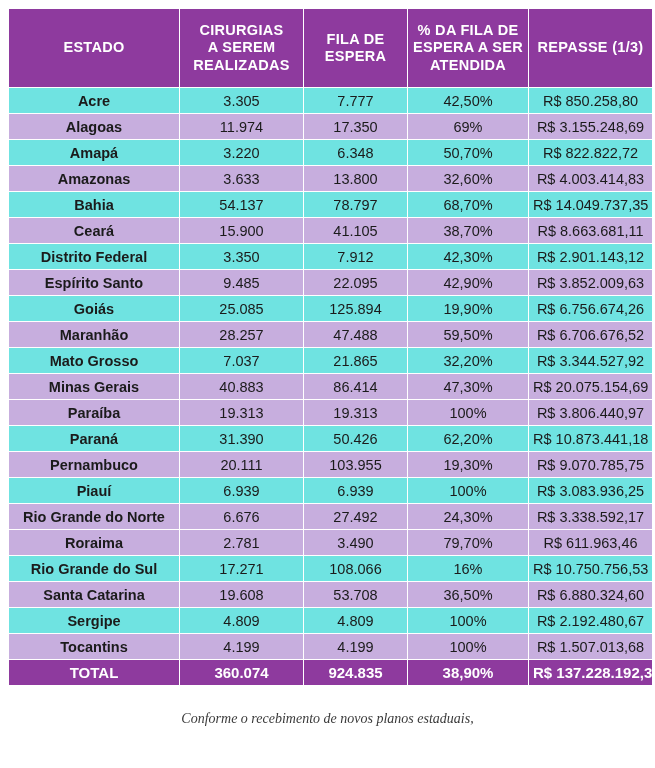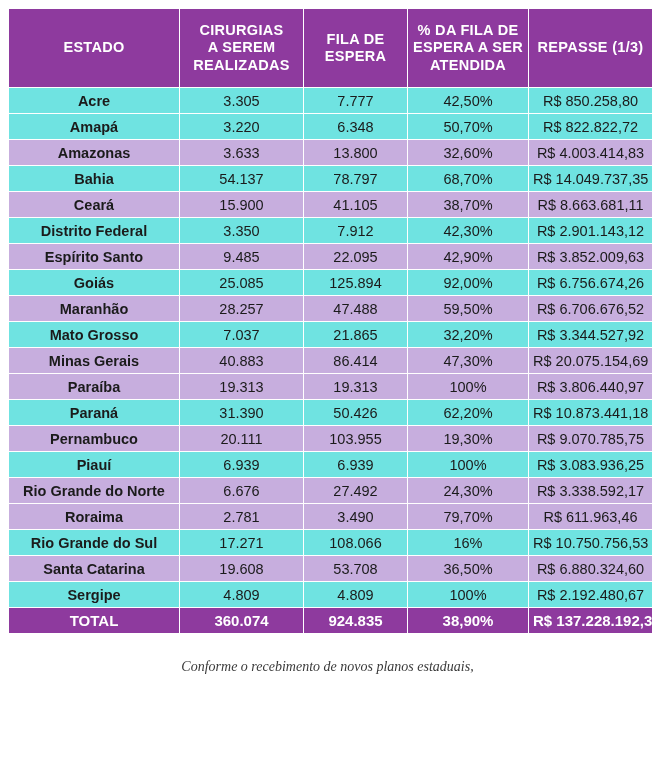--- a/index.html
+++ b/index.html
@@ -113,20 +113,27 @@
       </tr>
     </thead>
     <tbody>
       <tr class="row-a">
         <td class="state-cell">Acre</td>
         <td>3.305</td>
         <td>7.777</td>
         <td>42,50%</td>
         <td>R$ 850.258,80</td>
       </tr>
+      <tr class="row-b">
+        <td class="state-cell">Alagoas</td>
+        <td>11.974</td>
+        <td>17.350</td>
+        <td>69%</td>
+        <td>R$ 3.155.248,69</td>
+      </tr>
       <tr class="row-a">
         <td class="state-cell">Amapá</td>
         <td>3.220</td>
         <td>6.348</td>
         <td>50,70%</td>
         <td>R$ 822.822,72</td>
       </tr>
       <tr class="row-b">
         <td class="state-cell">Amazonas</td>
         <td>3.633</td>
@@ -159,21 +166,21 @@
         <td class="state-cell">Espírito Santo</td>
         <td>9.485</td>
         <td>22.095</td>
         <td>42,90%</td>
         <td>R$ 3.852.009,63</td>
       </tr>
       <tr class="row-a">
         <td class="state-cell">Goiás</td>
         <td>25.085</td>
         <td>125.894</td>
-        <td>92,00%</td>
+        <td>19,90%</td>
         <td>R$ 6.756.674,26</td>
       </tr>
       <tr class="row-b">
         <td class="state-cell">Maranhão</td>
         <td>28.257</td>
         <td>47.488</td>
         <td>59,50%</td>
         <td>R$ 6.706.676,52</td>
       </tr>
       <tr class="row-a">
@@ -245,20 +252,27 @@
         <td>53.708</td>
         <td>36,50%</td>
         <td>R$ 6.880.324,60</td>
       </tr>
       <tr class="row-a">
         <td class="state-cell">Sergipe</td>
         <td>4.809</td>
         <td>4.809</td>
         <td>100%</td>
         <td>R$ 2.192.480,67</td>
+      </tr>
+      <tr class="row-b">
+        <td class="state-cell">Tocantins</td>
+        <td>4.199</td>
+        <td>4.199</td>
+        <td>100%</td>
+        <td>R$ 1.507.013,68</td>
       </tr>
       <tr class="total-row">
         <td>TOTAL</td>
         <td>360.074</td>
         <td>924.835</td>
         <td>38,90%</td>
         <td>R$ 137.228.192,38</td>
       </tr>
     </tbody>
   </table>

